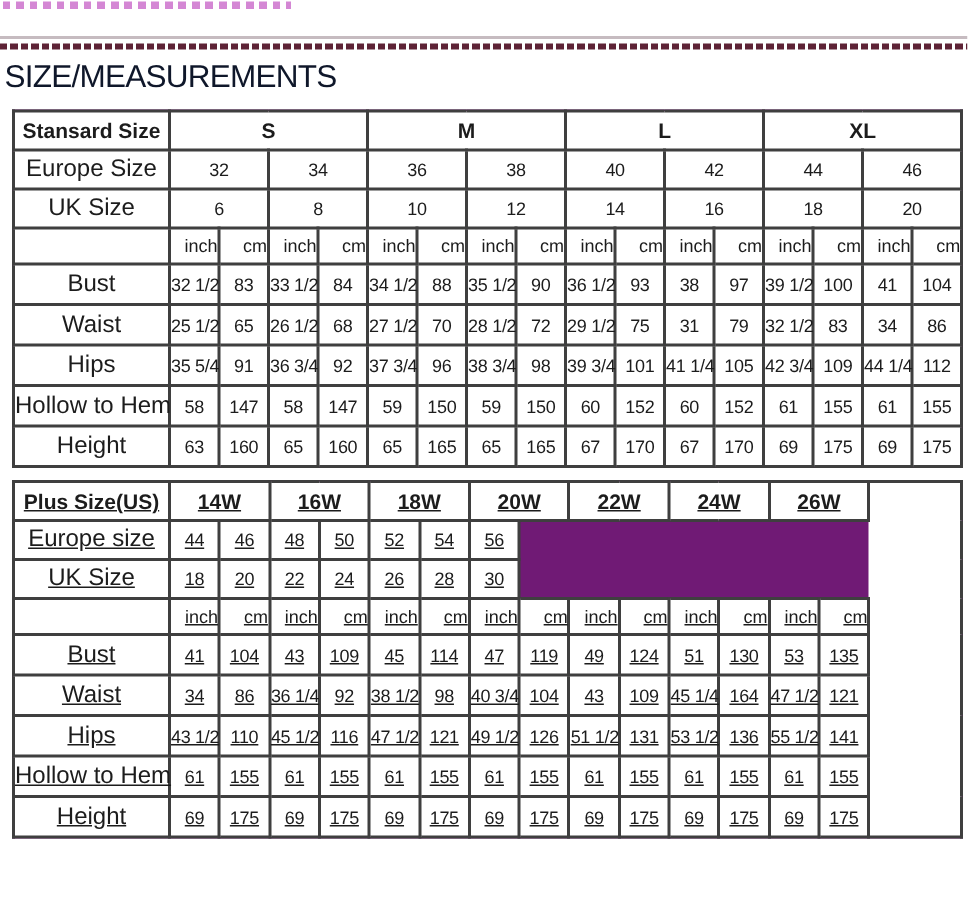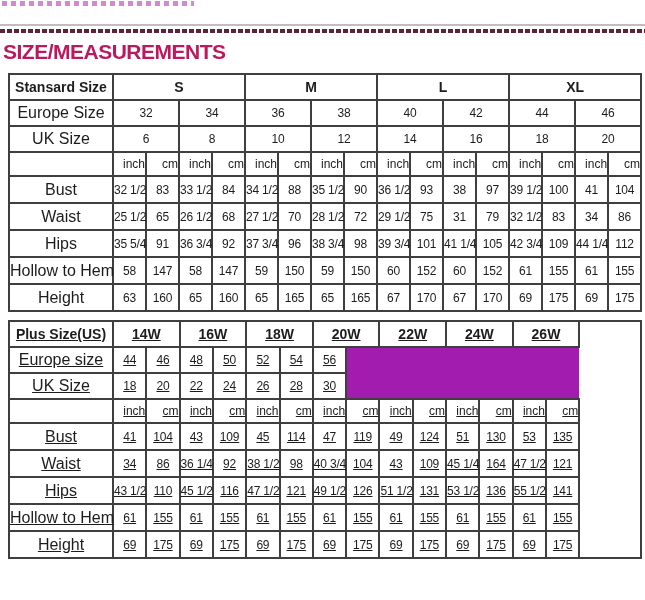--- a/index.html
+++ b/index.html
@@ -11,26 +11,26 @@
   .top-clip{
     width:192px;height:5px;margin:1px 0 0 2px;
     background:repeating-linear-gradient(90deg,#d487d4 0 5px,transparent 5px 9px);
   }
   .gray-line{height:2px;background:#c6bbc0;margin-top:18px;}
   .dash-line{
     height:4px;margin-top:3px;
     background:repeating-linear-gradient(90deg,#5e2336 0 5px,transparent 5px 7px);
   }
   .page-title{
-    font-size:21px;font-weight:bold;letter-spacing:-0.5px;
-    color:#be185d;margin:7px 0 0 3px;line-height:24px;
+    font-size:21px;font-weight:normal;letter-spacing:-0.5px;
+    color:#0f172a;margin:7px 0 0 3px;line-height:24px;
   }
   table{
     border-collapse:collapse;table-layout:fixed;width:632px;
-    margin-left:8px;background:#a21caf;border:2px solid #3f3f3f;
+    margin-left:8px;background:#701a75;border:2px solid #3f3f3f;
   }
   #std-table{margin-top:9px;}
   #plus-table{margin-top:8px;text-decoration:underline;}
   td,th{
     border:2px solid #3f3f3f;text-align:center;vertical-align:middle;
     padding:0;background:#fff;white-space:nowrap;overflow:visible;
     font-weight:normal;
   }
   .h24{height:24px}.h26{height:26px}.h27{height:27px}
   .lbl{font-size:16px;}

